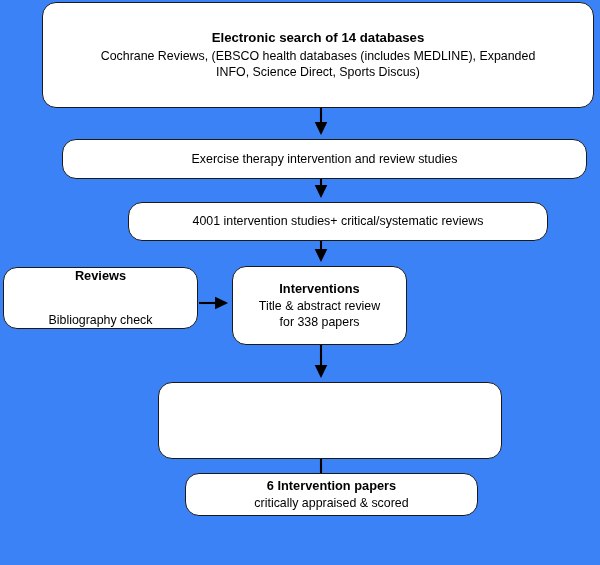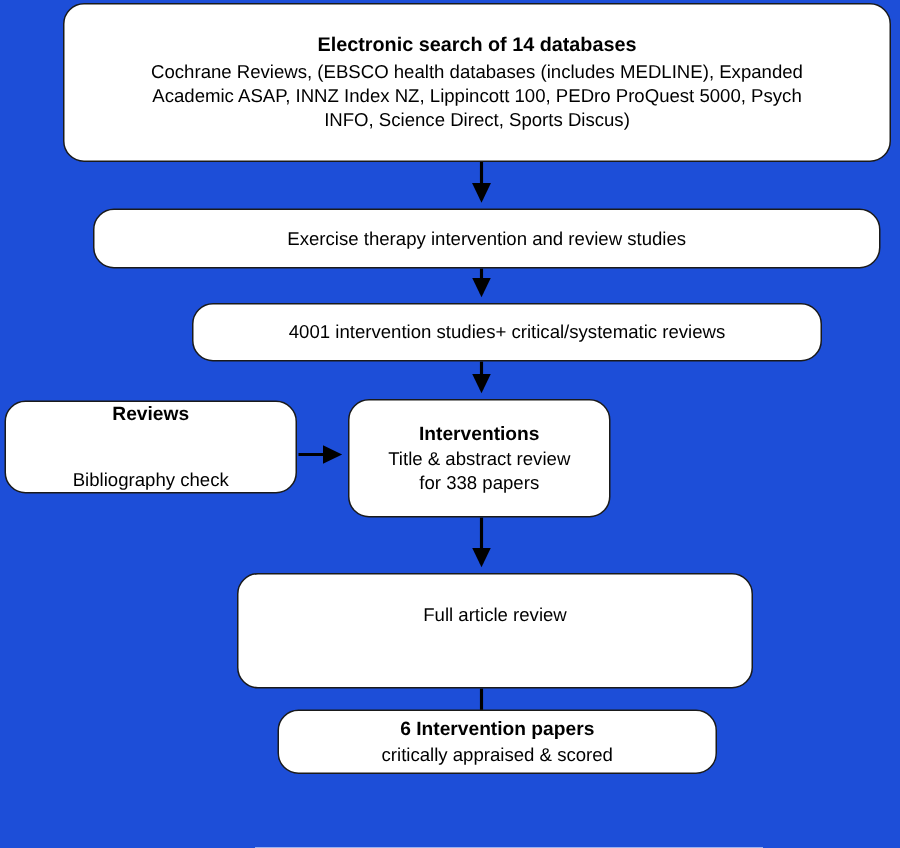--- a/index.html
+++ b/index.html
@@ -4,21 +4,21 @@
 <style>
   html, body {
     margin: 0;
     padding: 0;
     background: #ffffff;
   }
   #canvas {
     position: relative;
     width: 600px;
     height: 565px;
-    background: #1d4ed8;
+    background: #3b82f6;
     font-family: "Liberation Sans", sans-serif;
     overflow: hidden;
   }
   .node {
     position: absolute;
     box-sizing: border-box;
     border: 1.6px solid #1a1a1a;
     border-radius: 14px;
     background: #ffffff;
     display: flex;
@@ -97,21 +97,20 @@
     </g>
 
     <g>
       <line x1="321" y1="459" x2="321" y2="494" stroke="#000000" stroke-width="2.1" marker-end="url(#arrowhead)"></line>
     </g>
   </svg>
 
   <div class="node" id="node-search">
     <span class="line bold">Electronic search of 14 databases</span>
     <span class="line">Cochrane Reviews, (EBSCO health databases (includes MEDLINE), Expanded</span>
-    <span class="line">Academic ASAP, INNZ Index NZ, Lippincott 100, PEDro ProQuest 5000, Psych</span>
     <span class="line">INFO, Science Direct, Sports Discus)</span>
   </div>
 
   <div class="node" id="node-exercise">
     <span class="line">Exercise therapy intervention and review studies</span>
   </div>
 
   <div class="node" id="node-studies">
     <span class="line">4001 intervention studies+ critical/systematic reviews</span>
   </div>
@@ -122,21 +121,20 @@
   </div>
 
   <div class="node" id="node-interventions">
     <span class="line bold">Interventions</span>
     <span class="line">Title &amp; abstract review</span>
     <span class="line">for 338 papers</span>
   </div>
 
   <div class="node" id="node-fullarticle">
     <div class="stack">
-      <span class="line">Full article review</span>
     </div>
   </div>
 
   <div class="node" id="node-final">
     <span class="line bold">6 Intervention papers</span>
     <span class="line">critically appraised &amp; scored</span>
   </div>
 
 </div>
 

